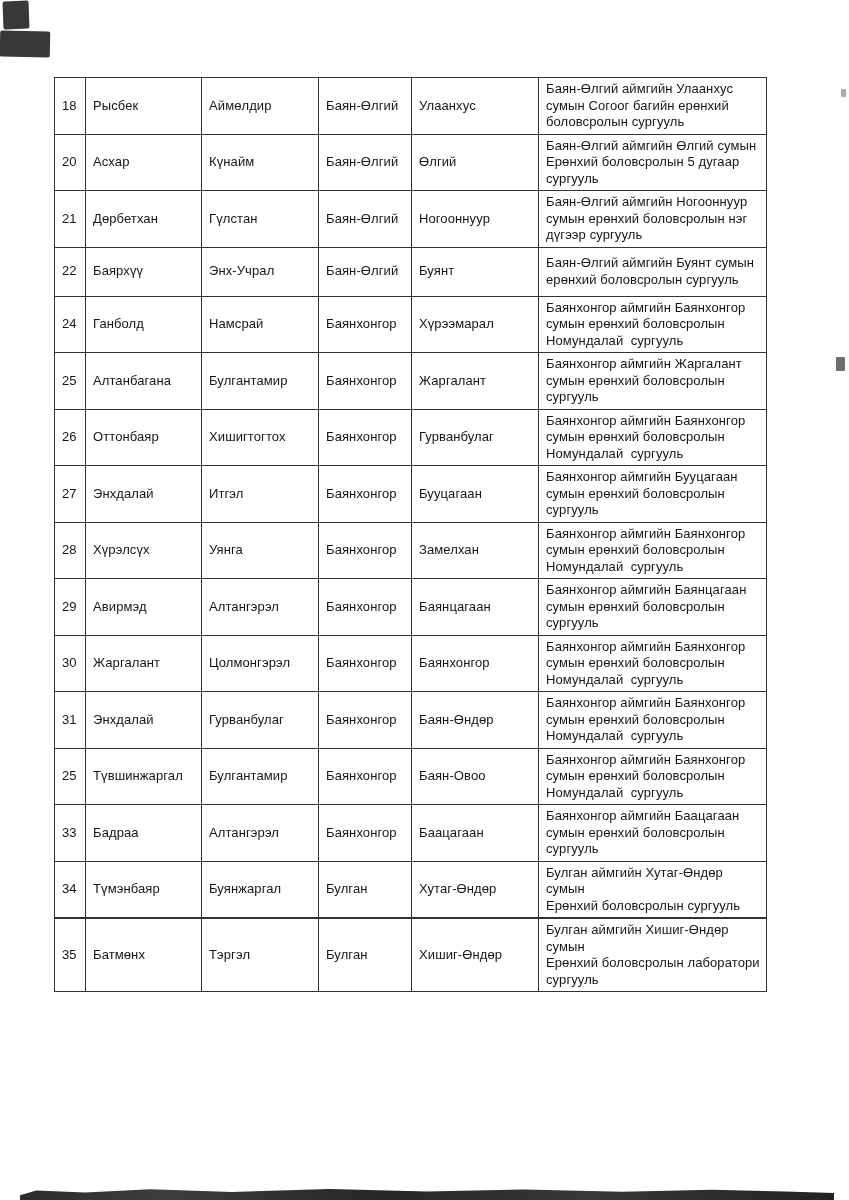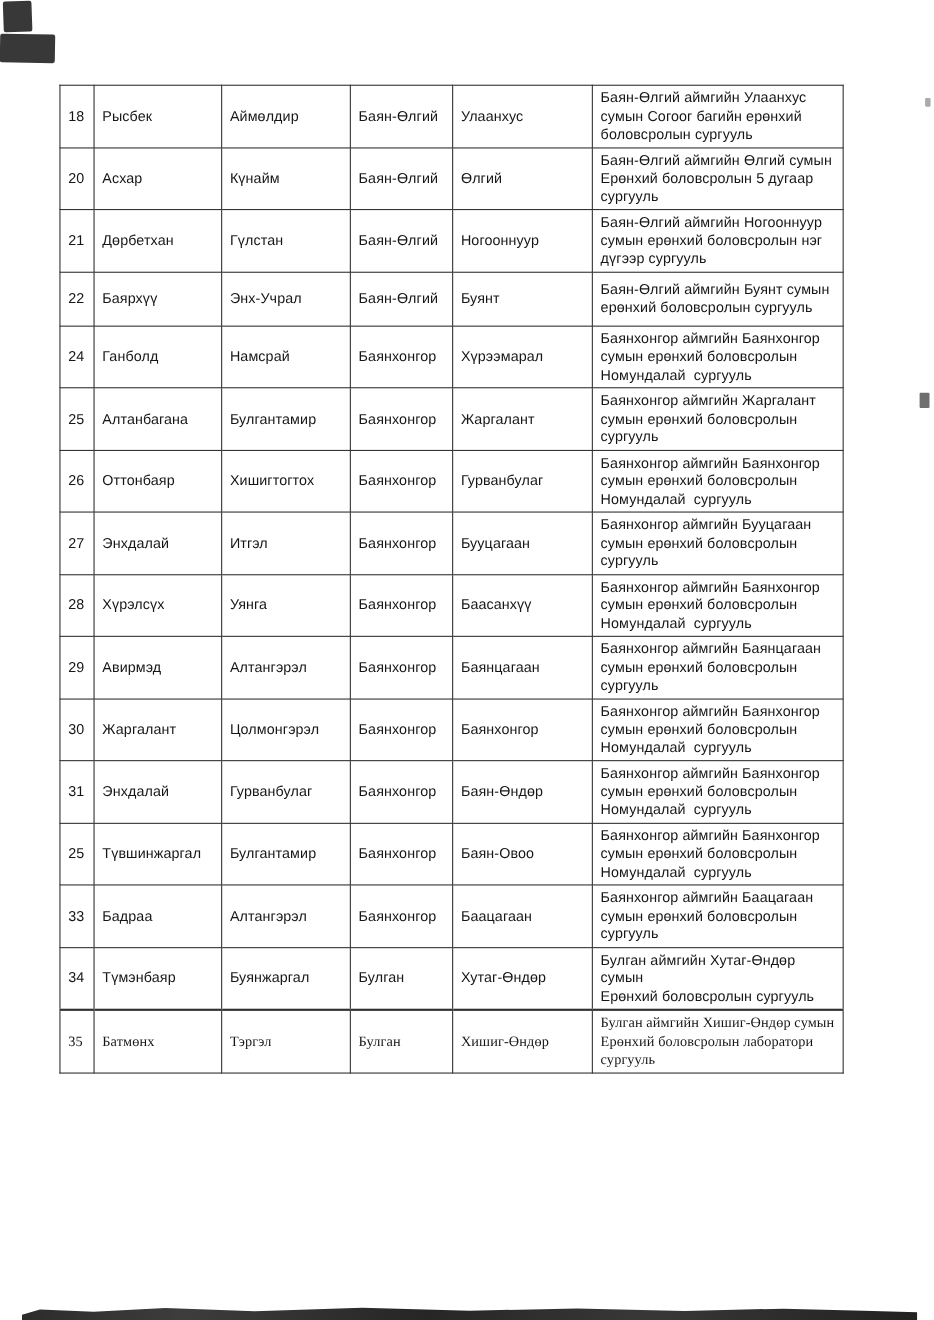--- a/index.html
+++ b/index.html
@@ -40,21 +40,21 @@
   }
   table.roster tr{height:49px;}
   td.c-no{padding-left:5px;padding-right:2px;}
   td.c-school{
     font-size:12.6px;
     line-height:1.3;
     white-space:pre-wrap;
     padding-right:4px;
   }
   
-  table.roster tr.thick-top td{border-top-width:2.6px;font-family:Liberation Serif, serif;}
+  table.roster tr.thick-top td{border-top-width:2.6px;}
 
   
   .artifact{position:absolute;background:var(--artifact);}
   .mark-a{
     left:3px;top:1px;width:26px;height:28px;
     border-radius:2px;transform:rotate(-2deg);
   }
   .mark-b{
     left:0px;top:31px;width:50px;height:26px;
     border-radius:2px;transform:rotate(1deg);
@@ -182,21 +182,21 @@
           <td class="c-school">Баянхонгор аймгийн Бууцагаан
 сумын ерөнхий боловсролын
 сургууль</td>
         </tr>
 
         <tr>
           <td class="c-no">28</td>
           <td class="c-name">Хүрэлсүх</td>
           <td class="c-father">Уянга</td>
           <td class="c-aimag">Баянхонгор</td>
-          <td class="c-soum">Баасанхүү</td>
+          <td class="c-soum">Замелхан</td>
           <td class="c-school">Баянхонгор аймгийн Баянхонгор
 сумын ерөнхий боловсролын
 Номундалай  сургууль</td>
         </tr>
 
         <tr>
           <td class="c-no">29</td>
           <td class="c-name">Авирмэд</td>
           <td class="c-father">Алтангэрэл</td>
           <td class="c-aimag">Баянхонгор</td>

